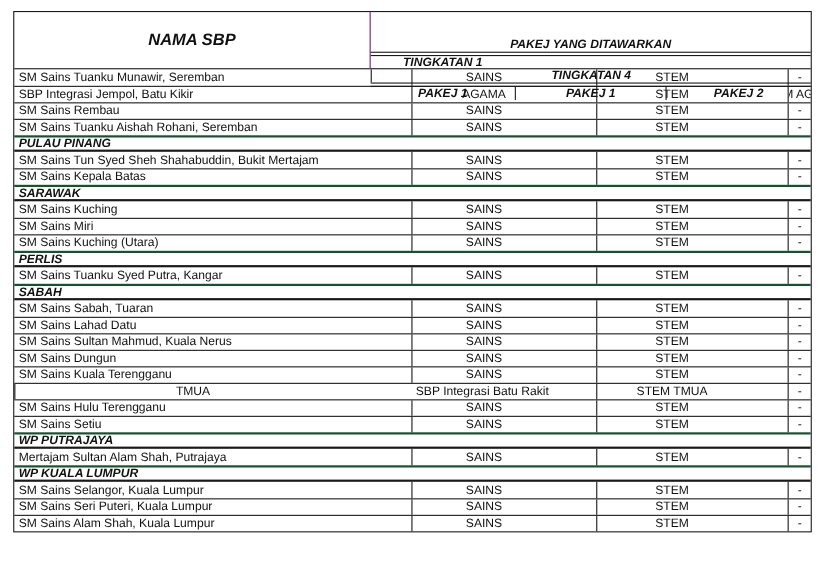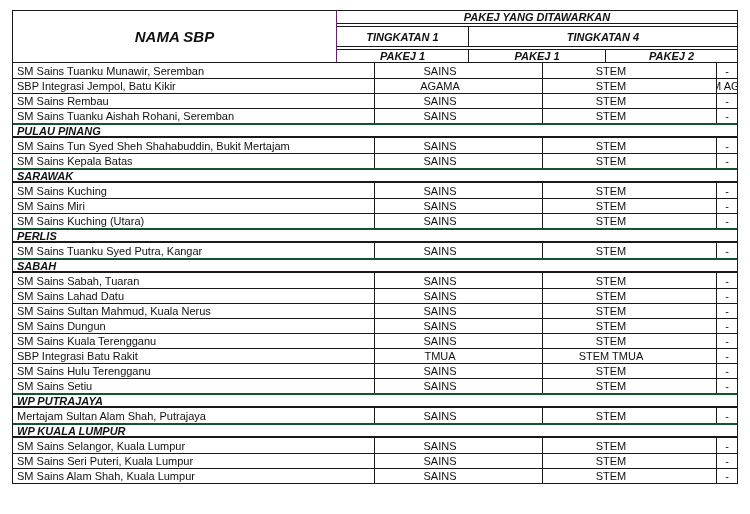--- a/index.html
+++ b/index.html
@@ -33,26 +33,27 @@
   }
   .head-right{
     flex:1;
     display:flex;flex-direction:column;
   }
   .hrow{box-sizing:border-box;display:flex;}
   .hrow-a{
     height:17px;
     border-bottom:1px solid #1a1a1a;
     align-items:center;justify-content:center;
-    font-weight:bold;font-style:italic;font-size:11px;
+    font-weight:bold;font-style:italic;font-size:11px;margin-top:24px;
   }
   .hrow-b{
     height:26px;margin-top:2px;
     border-top:1px solid #1a1a1a;
     border-bottom:1px solid #1a1a1a;
+    flex-direction:column;
   }
   .hrow-c{
     height:15px;margin-top:2px;
     border-top:1px solid #1a1a1a;
   }
   .hcell{
     box-sizing:border-box;
     display:flex;align-items:center;justify-content:center;
     font-weight:bold;font-style:italic;font-size:11px;
     height:100%;
@@ -214,22 +215,22 @@
         <div class="cell val-cell">STEM</div>
         <div class="cell val-cell">-</div>
       </div>
       <div class="row school">
         <div class="cell name-cell">SM Sains Kuala Terengganu</div>
         <div class="cell val-cell">SAINS</div>
         <div class="cell val-cell">STEM</div>
         <div class="cell val-cell">-</div>
       </div>
       <div class="row school">
+        <div class="cell val-cell">TMUA</div>
         <div class="cell name-cell">SBP Integrasi Batu Rakit</div>
-        <div class="cell val-cell">TMUA</div>
         <div class="cell val-cell">STEM TMUA</div>
         <div class="cell val-cell">-</div>
       </div>
       <div class="row school">
         <div class="cell name-cell">SM Sains Hulu Terengganu</div>
         <div class="cell val-cell">SAINS</div>
         <div class="cell val-cell">STEM</div>
         <div class="cell val-cell">-</div>
       </div>
       <div class="row school">

